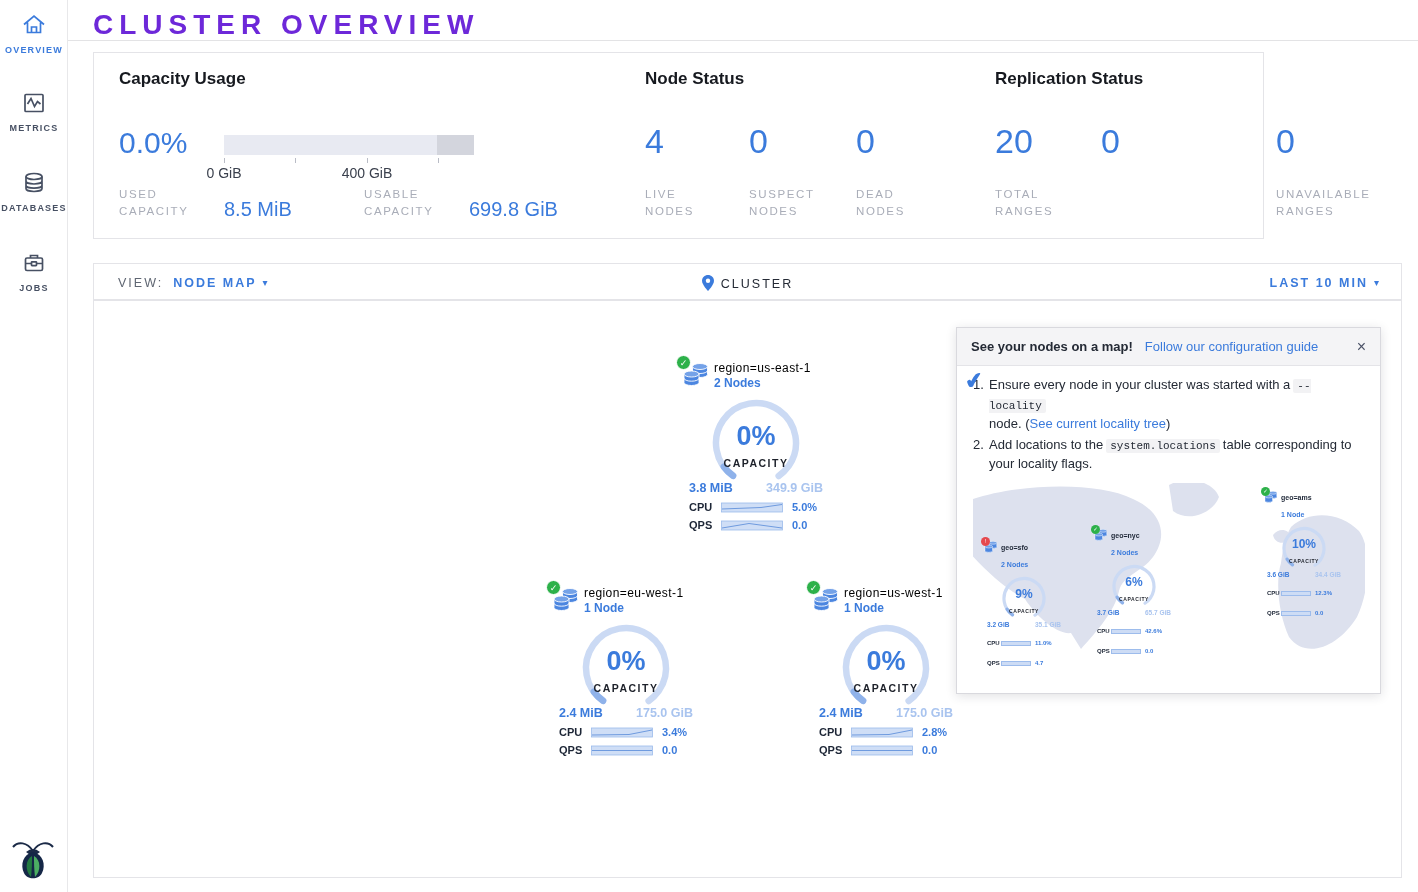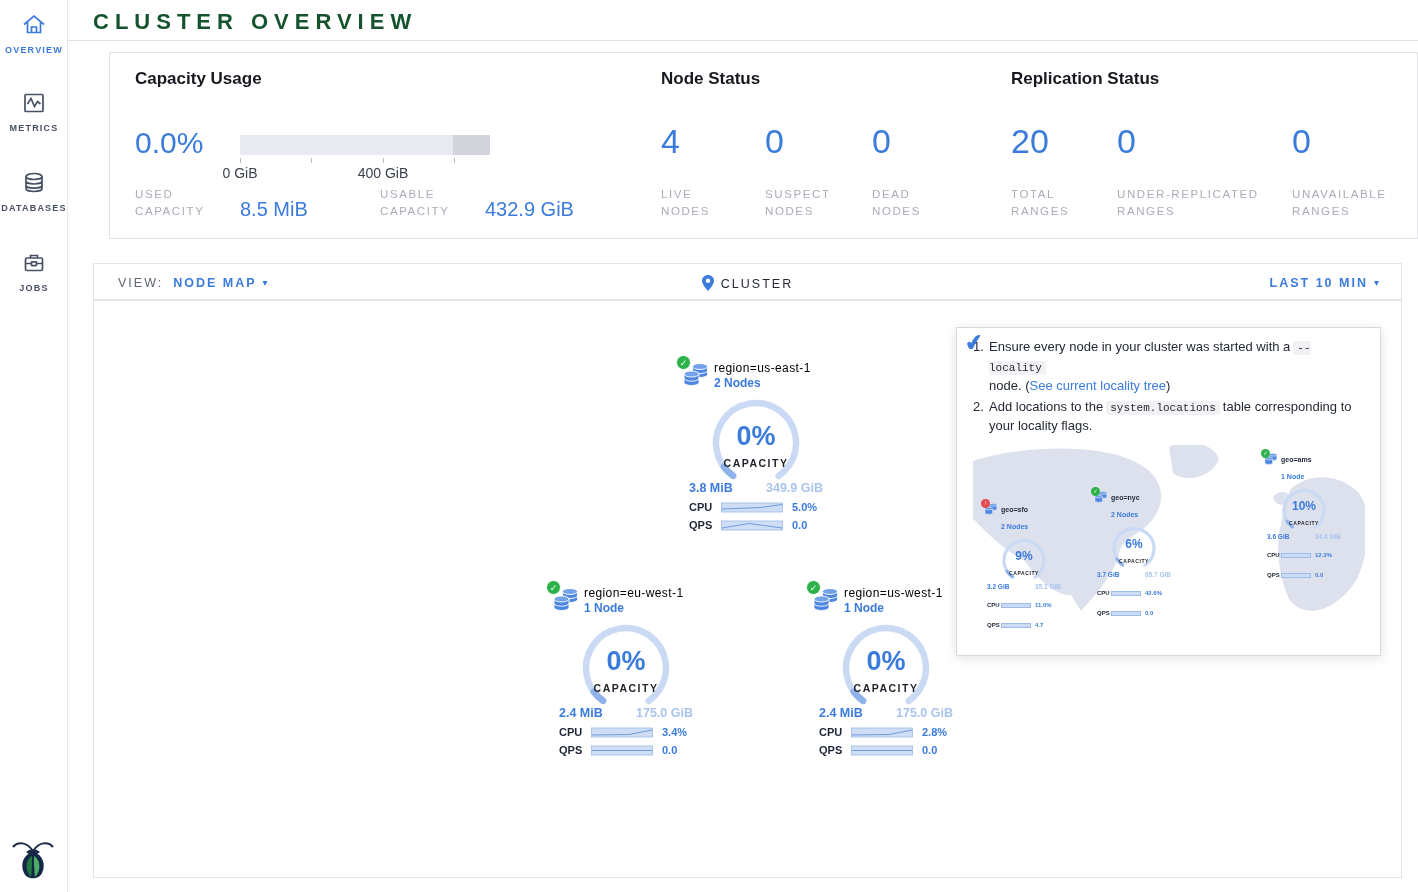--- a/index.html
+++ b/index.html
@@ -10,24 +10,24 @@
   .sidebar { position:absolute; left:0; top:0; width:68px; height:892px; background:#fff; border-right:1px solid #e8e8ea; }
   .side-item { position:absolute; width:68px; text-align:center; color:#475063; cursor:pointer; }
   .side-item svg { width:26px; height:26px; stroke:currentColor; fill:none; stroke-width:1.7; }
   .side-label { font-size:9px; font-weight:bold; letter-spacing:1.2px; margin-top:3px; }
   .side-item.active { color:#3b7bdc; }
   .logo { position:absolute; left:12px; top:838px; width:42px; height:46px; }
 
   
   .main { position:absolute; left:68px; top:0; right:0; bottom:0; background:#fff; }
   .page-header { position:absolute; left:0; top:0; right:0; height:41px; border-bottom:1px solid #e3e3e5; }
-  .page-title { margin:0; padding:9px 0 0 25px; font-size:22px; font-weight:600; letter-spacing:6px; color:#14532d; }
+  .page-title { margin:0; padding:9px 0 0 25px; font-size:28px; font-weight:600; letter-spacing:6px; color:#6d28d9; }
 
   .card { position:absolute; background:#fff; border:1px solid #e4e4e8; }
-  .summary-card { left:41px; top:52px; width:1309px; height:187px; }
+  .summary-card { left:25px; top:52px; width:1171px; height:187px; }
   .view-bar { left:25px; top:263px; width:1309px; height:37px; }
   .map-panel { left:25px; top:300px; width:1309px; height:578px; }
 
   
   .abs { position:absolute; }
   .sec-title { font-size:17px; font-weight:700; color:#16191f; }
   .big-num { font-size:34px; font-weight:400; color:#3b7bdc; line-height:36px; }
   .big-pct { font-size:30px; font-weight:400; color:#3b7bdc; line-height:36px; }
   .stat-label { font-size:11.5px; letter-spacing:1.6px; color:#a9adb8; line-height:17px; }
   .mid-val { font-size:20px; color:#3b7bdc; }
@@ -168,36 +168,35 @@
       </div>
       <div class="tick" style="left:130px"></div>
       <div class="tick" style="left:201px"></div>
       <div class="tick" style="left:273px"></div>
       <div class="tick" style="left:344px"></div>
       <div class="tick-label" style="left:105px; width:50px">0 GiB</div>
       <div class="tick-label" style="left:240px; width:66px">400 GiB</div>
       <div class="abs stat-label" style="left:25px; top:133px; width:90px">USED CAPACITY</div>
       <div class="abs mid-val" style="left:130px; top:145px">8.5 MiB</div>
       <div class="abs stat-label" style="left:270px; top:133px; width:90px">USABLE CAPACITY</div>
-      <div class="abs mid-val" style="left:375px; top:145px">432.9 GiB</div>
+      <div class="abs mid-val" style="left:375px; top:145px">699.8 GiB</div>
 
       <div class="abs sec-title" style="left:551px; top:16px">Node Status</div>
       <div class="abs big-num" style="left:551px; top:70px">4</div>
       <div class="abs big-num" style="left:655px; top:70px">0</div>
       <div class="abs big-num" style="left:762px; top:70px">0</div>
       <div class="abs stat-label" style="left:551px; top:133px; width:80px">LIVE NODES</div>
       <div class="abs stat-label" style="left:655px; top:133px; width:90px">SUSPECT NODES</div>
       <div class="abs stat-label" style="left:762px; top:133px; width:80px">DEAD NODES</div>
 
       <div class="abs sec-title" style="left:901px; top:16px">Replication Status</div>
       <div class="abs big-num" style="left:901px; top:70px">20</div>
       <div class="abs big-num" style="left:1007px; top:70px">0</div>
       <div class="abs big-num" style="left:1182px; top:70px">0</div>
       <div class="abs stat-label" style="left:901px; top:133px; width:80px">TOTAL RANGES</div>
-      <div class="abs stat-label" style="left:1007px; top:133px; width:160px">UNDER-REPLICATED RANGES</div>
       <div class="abs stat-label" style="left:1182px; top:133px; width:110px">UNAVAILABLE RANGES</div>
     </section>
 
     <div class="card view-bar">
       <div class="vb-left">
         <span class="vb-label">VIEW:</span>
         <span class="vb-value">NODE MAP</span>
         <span class="caret">▾</span>
       </div>
       <div class="vb-center">
@@ -358,20 +357,25 @@
           <span class="metric-label">QPS</span>
           <svg class="spark" viewBox="0 0 62 11">
               <rect x="0.5" y="1" width="61" height="9" fill="#cfdef6" stroke="#9bbbec" stroke-width="0.8"></rect>
               <polyline fill="none" stroke="#6f9bdf" stroke-width="1" points="1,5.5 61,5.5"></polyline>
             </svg>
           <span class="metric-val">0.0</span>
         </div>
       </div>
 
       <div class="tooltip">
+        <div class="tt-header">
+          <span class="tt-title">See your nodes on a map!</span>
+          <span class="tt-link">Follow our configuration guide</span>
+          <span class="tt-close">×</span>
+        </div>
         <div class="tt-body">
           <div class="tt-step">
             <span class="tt-check">✔</span>
             <span class="tt-num">1.</span>
             <span>Ensure every node in your cluster was started with a</span><span class="code">--locality</span><br>
             <span>node. (</span><span class="tt-a">See current locality tree</span><span>)</span>
           </div>
           <div class="tt-step">
             <span class="tt-num">2.</span>
             <span>Add locations to the</span><span class="code">system.locations</span><span>table corresponding to your locality flags.</span>

